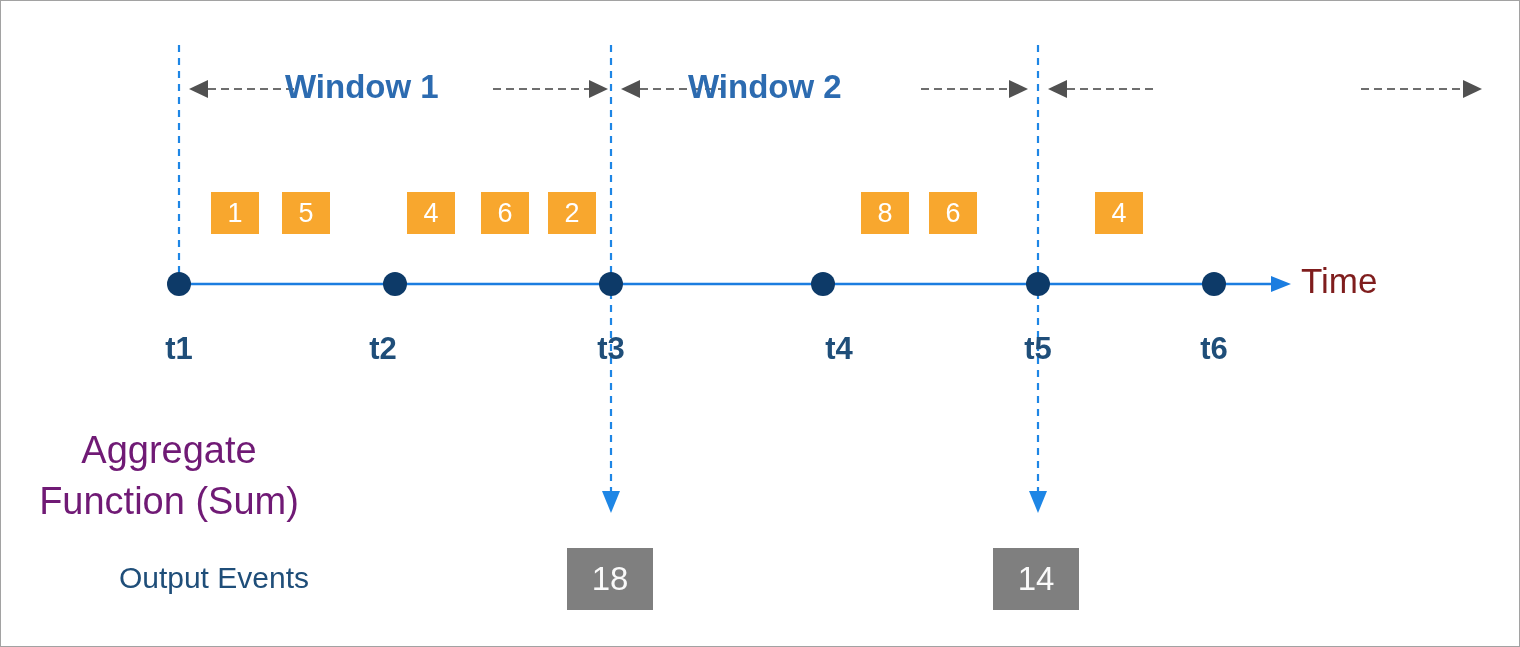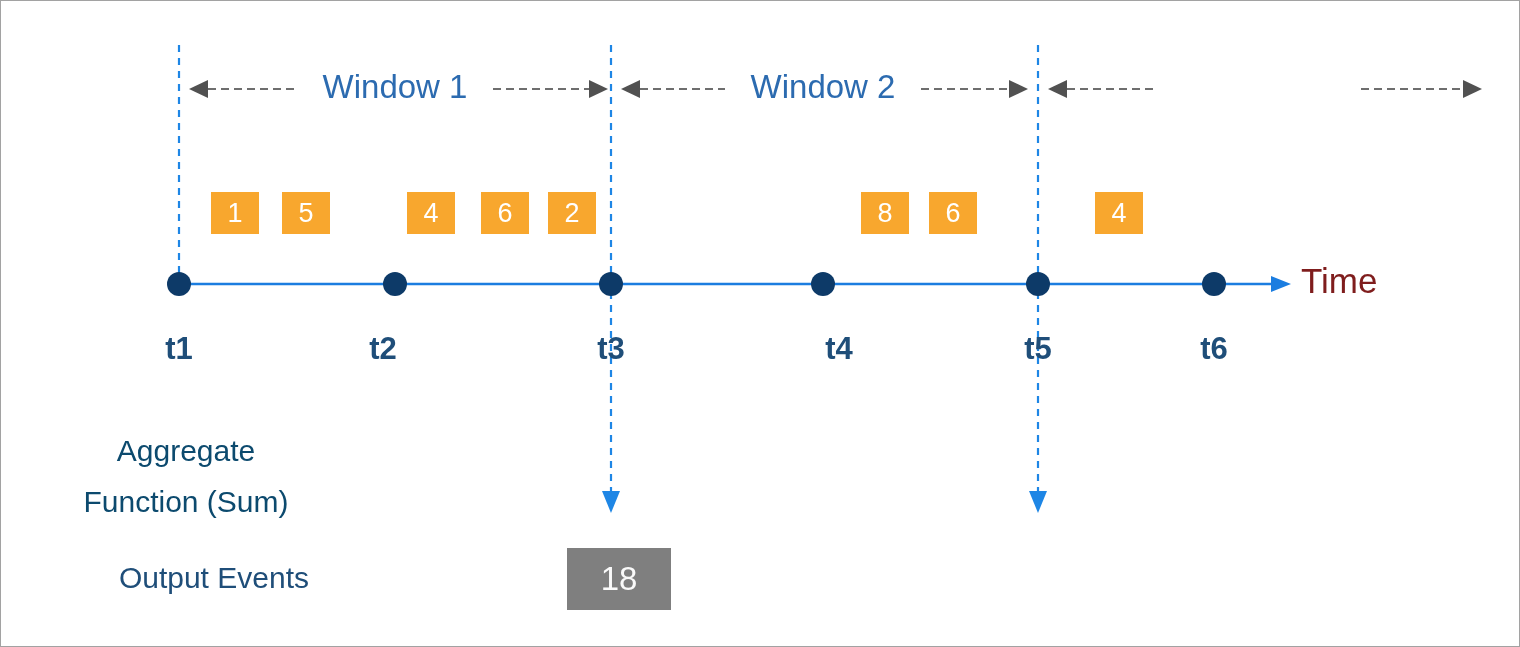--- a/index.html
+++ b/index.html
@@ -7,49 +7,49 @@
     position:relative;
     width:1518px;height:645px;
     border:1px solid #A2A2A2;
     background:#ffffff;
     font-family:"Liberation Sans", sans-serif;
     overflow:hidden;
   }
   .frame svg{position:absolute;left:0;top:0;}
   .window-label{
     position:absolute;top:66px;width:220px;height:40px;
-    text-align:center;font-size:33px;line-height:40px;
-    color:#2C6BB0;font-weight:400;white-space:nowrap;
+    text-align:left;font-size:33px;line-height:40px;
+    color:#2C6BB0;font-weight:700;white-space:nowrap;
   }
   .event-box{
     position:absolute;top:191px;width:48px;height:42px;
     background:#F8A72E;color:#FFFFFF;
     font-size:27px;line-height:42px;text-align:center;font-weight:300;
   }
   .tick-label{
     position:absolute;top:328px;width:80px;height:40px;
     text-align:center;font-size:31px;line-height:40px;
     color:#1F4E79;font-weight:700;
   }
   .time-label{
     position:absolute;left:1300px;top:260px;
     font-size:35px;color:#7f1d1d;font-weight:300;
   }
   .agg-label{
-    position:absolute;left:50px;top:424px;width:270px;
-    text-align:center;font-size:30px;line-height:51px;
-    color:#0c4a6e;font-weight:300;white-space:pre-line;
+    position:absolute;left:33px;top:424px;width:270px;
+    text-align:center;font-size:38px;line-height:51px;
+    color:#701a75;font-weight:300;white-space:pre-line;
   }
   .out-label{
     position:absolute;left:38px;top:560px;width:270px;
     text-align:right;font-size:30px;
     color:#1F4E79;font-weight:300;white-space:nowrap;
   }
   .output-box{
-    position:absolute;top:547px;width:104px;height:62px;
+    position:absolute;top:547px;width:86px;height:62px;
     background:#7F7F7F;color:#FAFAFA;
     font-size:33px;line-height:62px;text-align:center;font-weight:300;
   }
 </style>
 </head>
 <body>
 
 <div class="frame">
 
   <svg width="1518" height="645" viewBox="0 0 1518 645">
@@ -79,21 +79,21 @@
     <polygon points="1270,275 1270,291 1290,283" fill="#1B7DE0"></polygon>
     <circle cx="178" cy="283" r="12" fill="#0D3A68"></circle>
     <circle cx="394" cy="283" r="12" fill="#0D3A68"></circle>
     <circle cx="610" cy="283" r="12" fill="#0D3A68"></circle>
     <circle cx="822" cy="283" r="12" fill="#0D3A68"></circle>
     <circle cx="1037" cy="283" r="12" fill="#0D3A68"></circle>
     <circle cx="1213" cy="283" r="12" fill="#0D3A68"></circle>
   </svg>
 
   <div class="window-label" style="left:284px">Window 1</div>
-  <div class="window-label" style="left:712px">Window 2</div>
+  <div class="window-label" style="left:687px">Window 2</div>
 
   <div class="event-box" style="left:210px">1</div>
   <div class="event-box" style="left:281px">5</div>
   <div class="event-box" style="left:406px">4</div>
   <div class="event-box" style="left:480px">6</div>
   <div class="event-box" style="left:547px">2</div>
   <div class="event-box" style="left:860px">8</div>
   <div class="event-box" style="left:928px">6</div>
   <div class="event-box" style="left:1094px">4</div>
 
@@ -104,14 +104,15 @@
   <div class="tick-label" style="left:997px">t5</div>
   <div class="tick-label" style="left:1173px">t6</div>
 
   <div class="time-label">Time</div>
 
   <div class="agg-label">Aggregate
 Function (Sum)</div>
   <div class="out-label">Output Events</div>
 
   <div class="output-box" style="left:566px">18</div>
+  <div class="output-box" style="left:992px">14</div>
 
 </div>
 
 </body></html>

